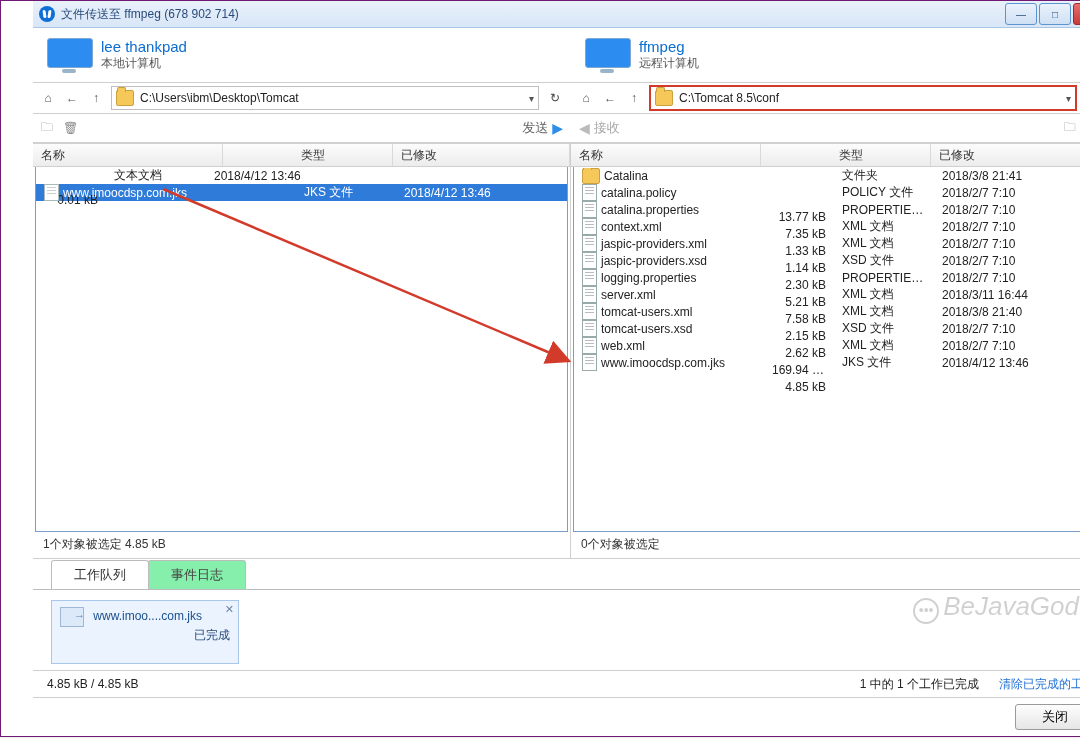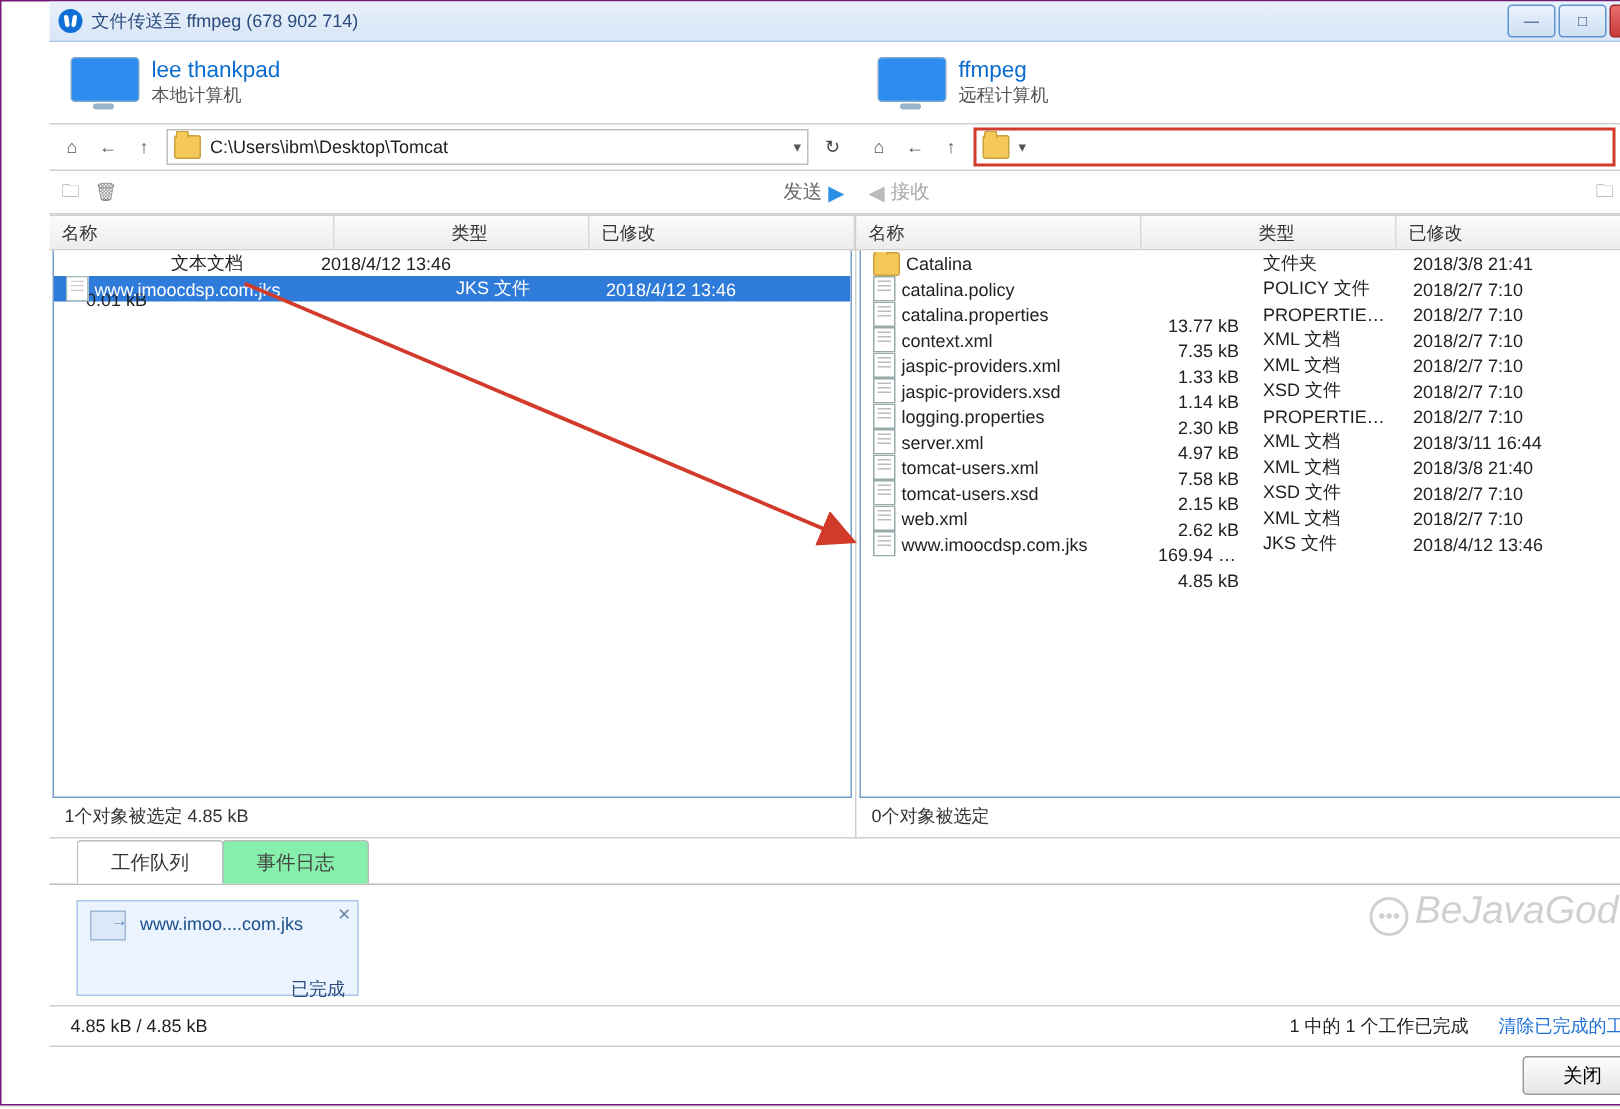--- a/index.html
+++ b/index.html
@@ -124,21 +124,21 @@
   }
   .tab.inactive { background:#86efac; color:#444;}
   
   .queue-area { padding:10px 18px 6px; }
   .queue-card {
     width:170px; height:50px; background:#eaf3fe; border:1px solid #a9c7ea; position:relative; padding:6px 8px;
     font-size:12px; color:#2a4b7c;
   }
   .queue-card .close-x { position:absolute; top:2px; right:4px; color:#6b86a5; font-size:11px;}
   .queue-card .fname { font-weight:500; color:#1b4f8c; }
-  .queue-card .done { text-align:right; margin-top:24px; color:#2a4b7c;}
+  .queue-card .done { text-align:right; margin-top:0; color:#2a4b7c;}
   .queue-icon { width:22px;height:18px;border:1px solid #9db7d4;background:#dce9f8;display:inline-block;vertical-align:middle;margin-right:6px; position:relative;}
   .queue-icon::after{content:"→";position:absolute;right:-2px;top:0;font-size:11px;color:#5a85b5;}
   
   .footer { height:26px; display:flex; align-items:center; padding:0 14px; border-top:1px solid #cfcfcf; gap:20px;}
   .footer .spacer{flex:1;}
   .footer a{ color:#1debd? ; }
   .clear-link{ color:#1d6fd4; text-decoration:none;}
   .btnbar { padding:6px 14px; display:flex; justify-content:flex-end; border-top:1px solid #cfcfcf;}
   .close-btn {
     min-width:80px; padding:3px 18px; background:linear-gradient(#fdfdfd,#e6e6e6); border:1px solid #9a9a9a; border-radius:3px;
@@ -204,20 +204,21 @@
         <span class="chev unicode-icon">▾</span>
       </div>
       <div class="refresh unicode-icon">↻</div>
     </div>
     <div class="nav">
       <div class="icon-btn unicode-icon">⌂</div>
       <div class="icon-btn unicode-icon">←</div>
       <div class="icon-btn unicode-icon">↑</div>
       <div class="addr highlight">
         <span class="folder-ico"></span>
+        <span class="text">C:\Tomcat 8.5\conf</span>
         <span class="chev unicode-icon">▾</span>
       </div>
       <div class="refresh unicode-icon">↻</div>
     </div>
   </div>
 
   <div class="actions-row">
     <div class="actions">
       <span class="unicode-icon" style="color:#888">🗀</span>
       <span class="unicode-icon" style="color:#888">🗑</span>
@@ -325,21 +326,21 @@
             </div>
             <div class="c-size">2.30 kB</div>
             <div class="c-type">XSD 文件</div>
             <div class="c-date">2018/2/7 7:10</div>
           </div>
           <div class="row">
             <div class="c-name">
               <span class="file-ico"></span>
               <span>logging.properties</span>
             </div>
-            <div class="c-size">4.97 kB</div>
+            <div class="c-size">5.21 kB</div>
             <div class="c-type">PROPERTIES ...</div>
             <div class="c-date">2018/2/7 7:10</div>
           </div>
           <div class="row">
             <div class="c-name">
               <span class="file-ico"></span>
               <span>server.xml</span>
             </div>
             <div class="c-size">7.58 kB</div>
             <div class="c-type">XML 文档</div>

